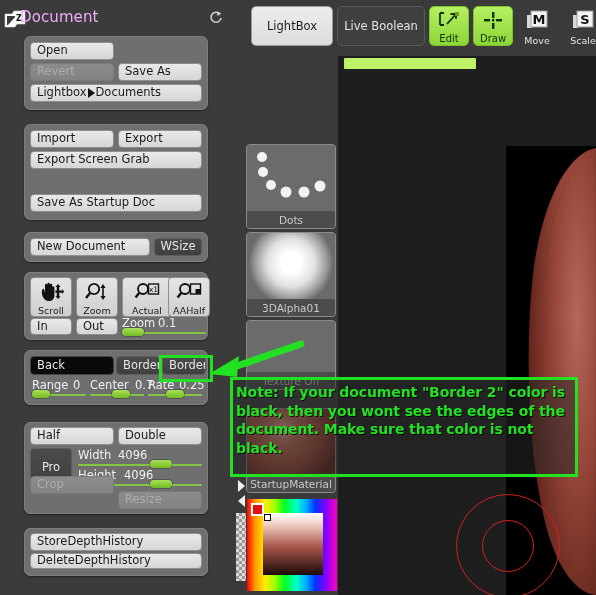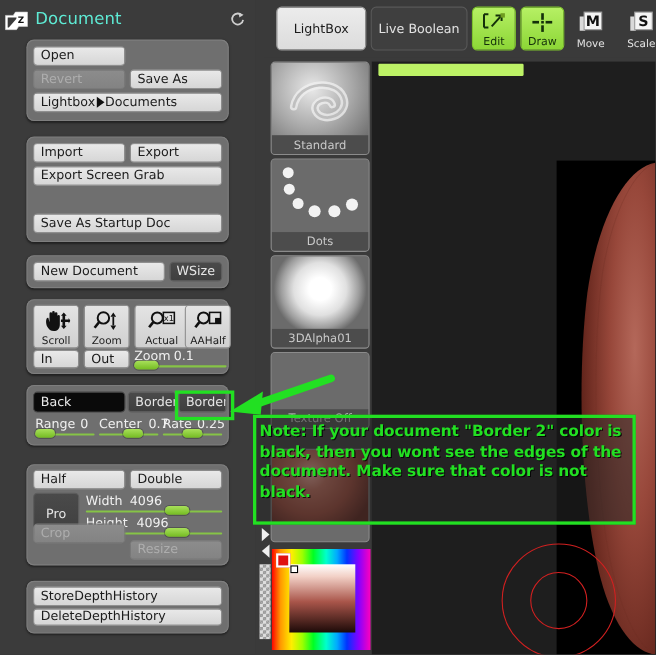--- a/index.html
+++ b/index.html
@@ -20,22 +20,22 @@
     background:#3b3b3b;
   }
   .palette-header{
     position:absolute;left:0;top:6px;width:232px;height:26px;
   }
   .doc-icon{
     position:absolute;left:4px;top:4px;width:22px;height:18px;
   }
   .doc-icon svg{display:block;}
   .palette-title{
-    position:absolute;left:32px;top:2px;
-    font-size:15px;color:#5eead4;font-weight:400;
+    position:absolute;left:20px;top:2px;
+    font-size:15px;color:#f0abfc;font-weight:400;
     letter-spacing:.1px;
   }
   .reset-icon{
     position:absolute;right:8px;top:4px;width:16px;height:16px;
     cursor:pointer;
   }
 
   
   .grp{
     position:absolute;
@@ -456,29 +456,20 @@
       <path d="M258 92 C240 98 220 132 210 190 C200 260 202 380 216 450 C226 500 242 532 258 539 Z" fill="none" stroke="#6d2e24" stroke-width="0.5" opacity="0.5"></path>
     </svg>
 
     <div class="cursor-ring" style="left:118px;top:438px;width:102px;height:102px;"></div>
     <div class="cursor-ring" style="left:144px;top:464px;width:50px;height:50px;"></div>
   </div>
   <div class="greenbar"></div>
 
   <div class="leftstrip">
 
-    <div class="thumb" style="top:0;height:85px;">
-      <div class="img" style="background:radial-gradient(circle at 42% 36%,#e9e9e9,#a8a8a8 55%,#6f6f6f 100%);">
-        <svg width="90" height="68" viewBox="0 0 90 68" style="position:absolute;left:0;top:0;">
-          <path d="M20 40 C24 16 62 14 66 34 C69 48 46 56 40 44 C36 35 52 30 55 38" fill="none" stroke="#f0f0f0" stroke-width="7" opacity="0.75" stroke-linecap="round"></path>
-          <path d="M20 40 C24 16 62 14 66 34 C69 48 46 56 40 44 C36 35 52 30 55 38" fill="none" stroke="#9a9a9a" stroke-width="2.5" opacity="0.5" stroke-linecap="round"></path>
-        </svg>
-      </div>
-      <div class="cap">Standard</div>
-    </div>
 
     <div class="thumb" style="top:88px;height:85px;">
       <div class="img" style="background:#6b6b6b;">
         <svg width="90" height="68" viewBox="0 0 90 68" style="position:absolute;left:0;top:0;">
           <circle cx="15" cy="12" r="5" fill="#f2f2f2"></circle>
           <circle cx="16" cy="27" r="5" fill="#f2f2f2"></circle>
           <circle cx="24" cy="40" r="5" fill="#f2f2f2"></circle>
           <circle cx="39" cy="47" r="5.5" fill="#f2f2f2"></circle>
           <circle cx="57" cy="47" r="5.5" fill="#f2f2f2"></circle>
           <circle cx="73" cy="41" r="5.5" fill="#f2f2f2"></circle>
@@ -492,20 +483,21 @@
       <div class="cap">3DAlpha01</div>
     </div>
 
     <div class="thumb" style="top:264px;height:70px;">
       <div class="img" style="background:#6b6b6b;"></div>
       <div class="cap">Texture Off</div>
     </div>
 
     <div class="thumb" style="top:352px;height:85px;">
       <div class="img" style="background:radial-gradient(circle at 40% 32%,#e8a294 2%,#c06a58 22%,#9c4535 55%,#5c2018 85%);"></div>
+      <div class="cap">StartupMaterial</div>
     </div>
   </div>
 
   <div style="position:absolute;left:236px;top:479px;width:10px;height:32px;">
     <svg width="10" height="32" viewBox="0 0 10 32">
       <path d="M2 1 L9 7 L2 13 Z" fill="#efefef"></path>
       <path d="M9 16 L2 22 L9 28 Z" fill="#efefef"></path>
     </svg>
   </div>
   <div class="alphastrip"></div>

